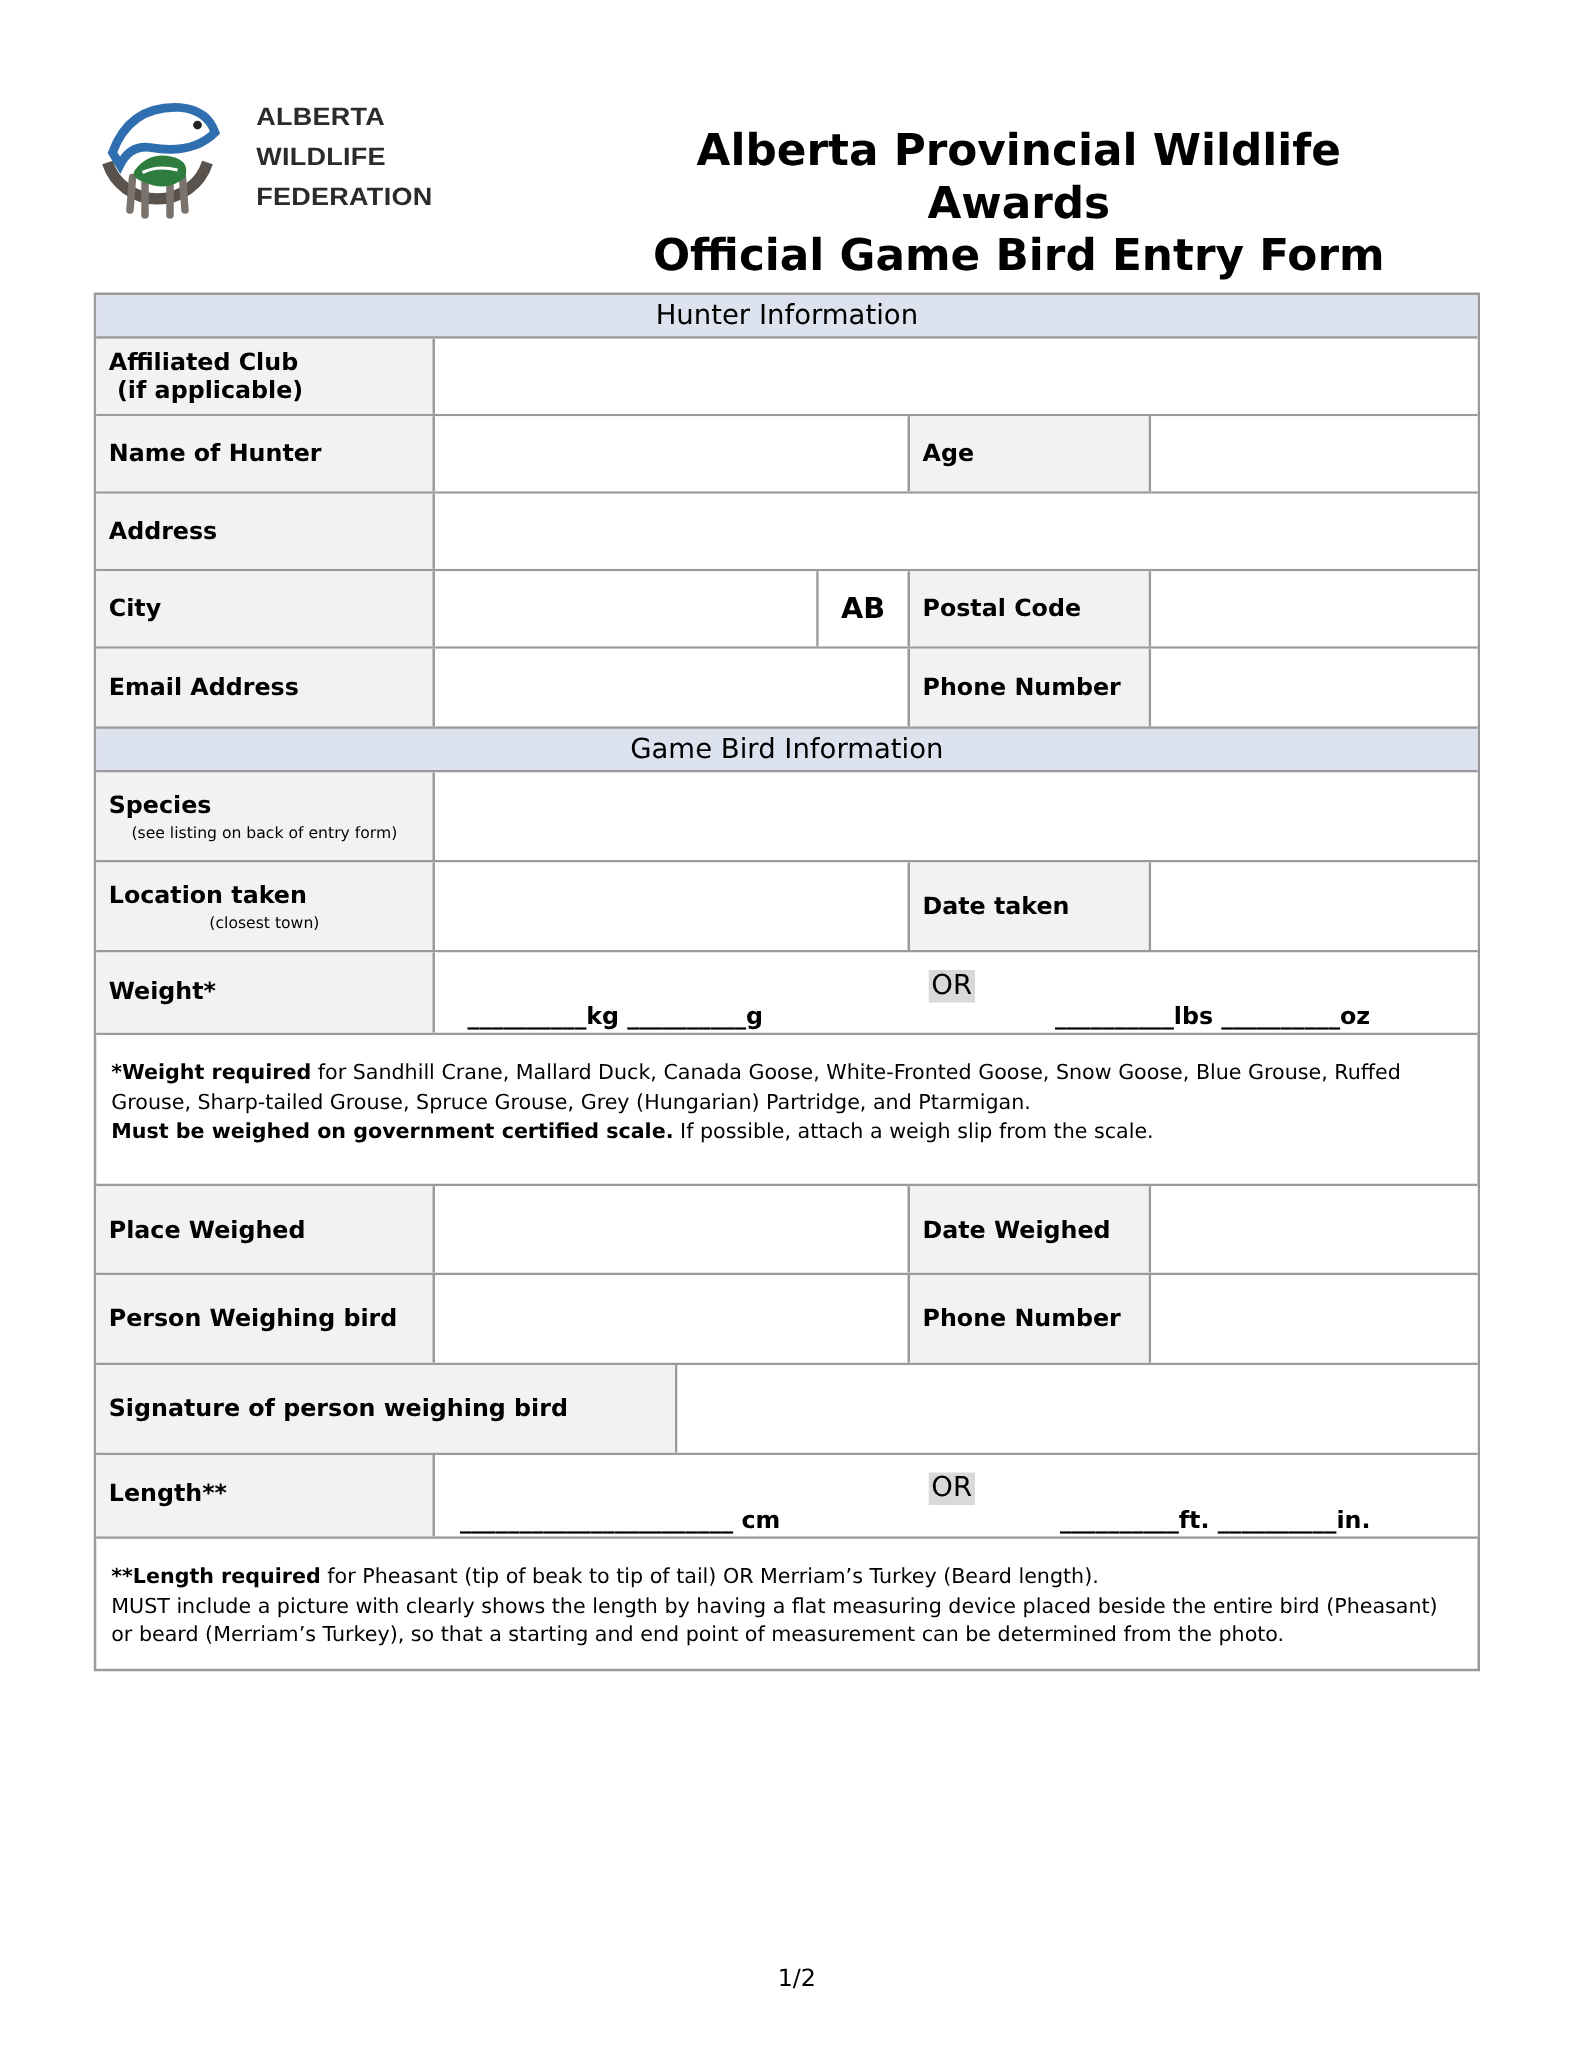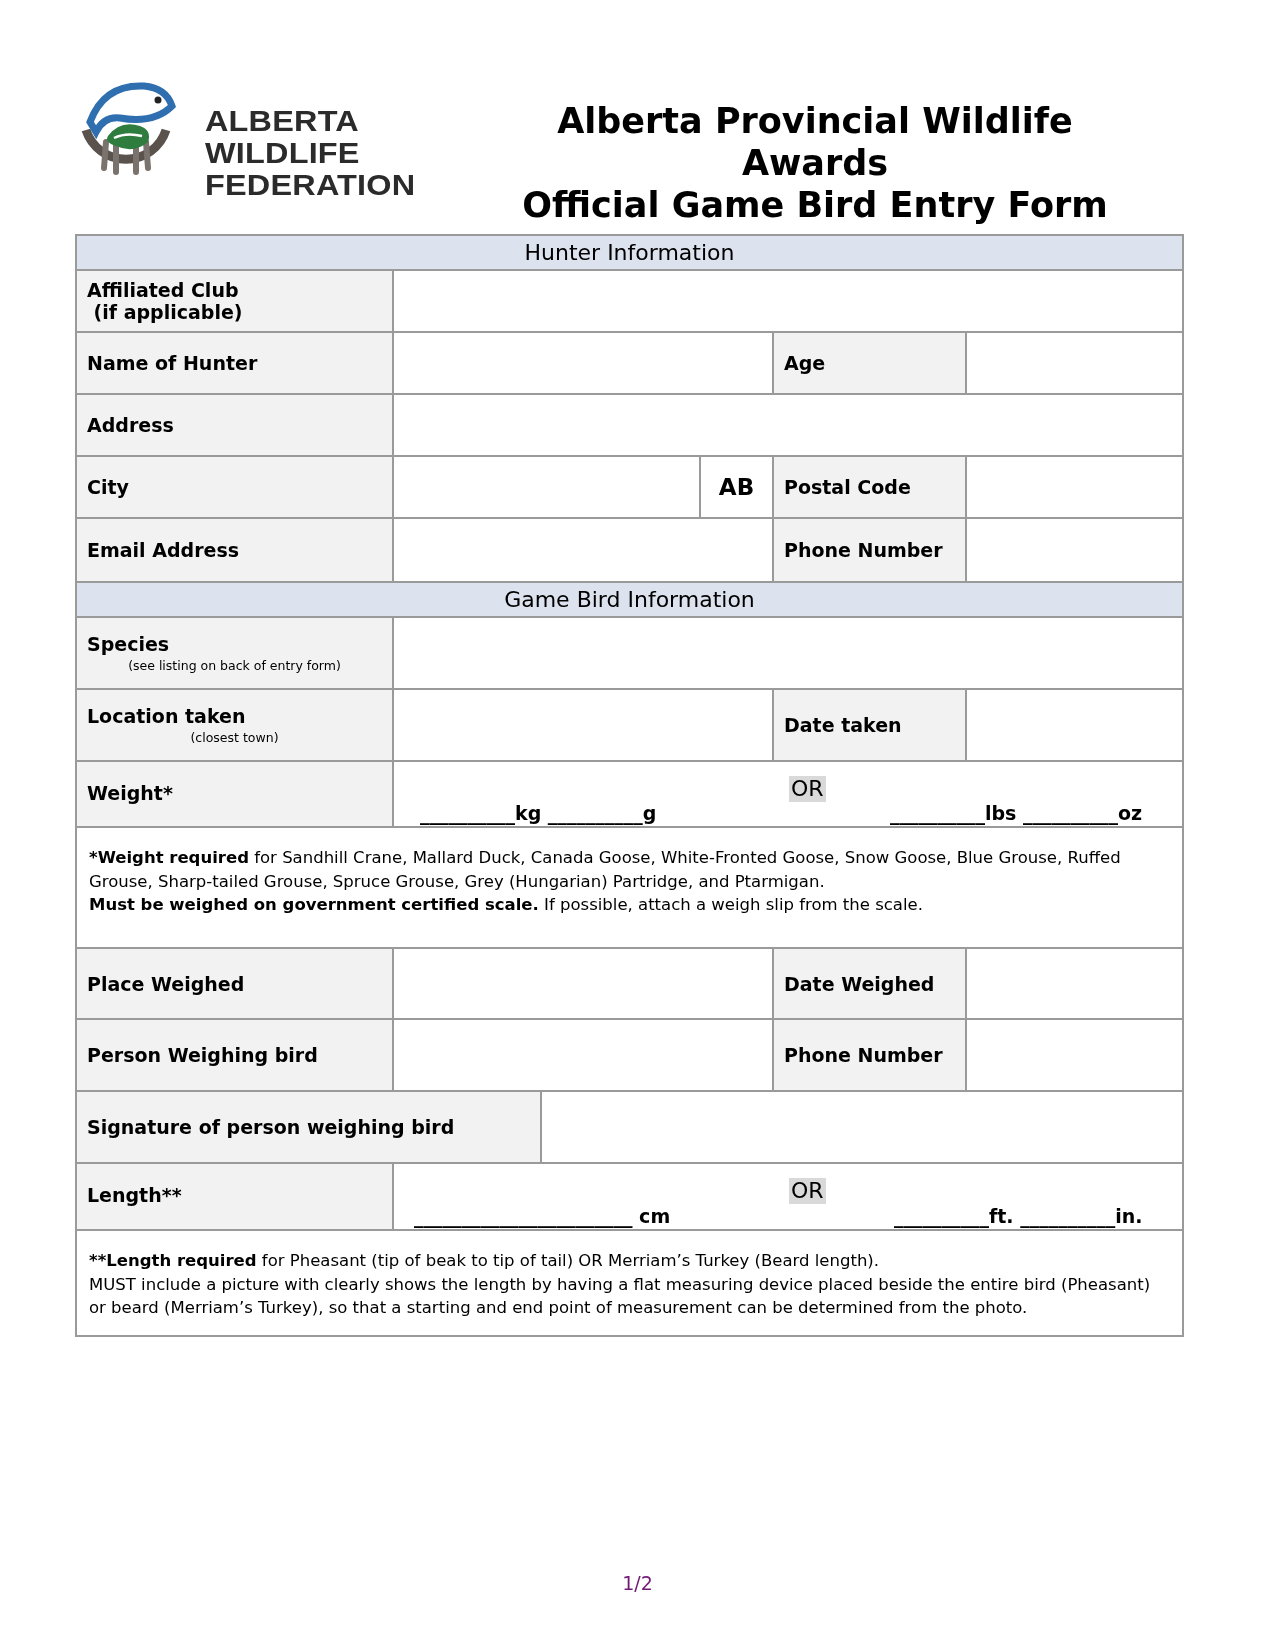--- a/index.html
+++ b/index.html
@@ -1,45 +1,45 @@
 <!DOCTYPE html>
 <html><head>
 <meta charset="utf-8">
 <style>
   html, body { margin:0; padding:0; background:#ffffff; }
   body { width:1275px; height:1650px; position:relative; overflow:hidden;
          font-family:"DejaVu Sans", "Liberation Sans", sans-serif; color:#000; }
   .logo { position:absolute; left:74px; top:72px; width:104px; height:104px; }
   .logo-text { position:absolute; left:205px; top:78px; font-family:"Liberation Sans", sans-serif;
-               font-weight:900; font-size:30px; line-height:32px; color:#2b2b2b; letter-spacing:0.2px;margin-top:27px; }
+               font-weight:900; font-size:20px; line-height:32px; color:#2b2b2b; letter-spacing:0.2px; }
   .logo-text div { font-weight:bold; transform:scaleX(1.08); transform-origin:left; }
   .title { position:absolute; left:510px; width:610px; top:100px; text-align:center;
            font-weight:bold; font-size:35px; line-height:42px; }
   .form { position:absolute; left:75px; top:234px; width:1109px; border:2px solid #9a9a9a; box-sizing:border-box; }
   .row { display:flex; border-bottom:2px solid #9a9a9a; box-sizing:border-box; }
   .row:last-child { border-bottom:none; }
   .cell { box-sizing:border-box; border-right:2px solid #9a9a9a; display:flex; flex-direction:column; justify-content:center; padding:0 10px; }
   .cell:last-child { border-right:none; }
   .lbl { background:#f2f2f2; font-weight:bold; font-size:19px; }
   .lbl .sub { font-weight:normal; font-size:12.5px; margin-top:3px;text-align:center; }
   .inp { background:#fff; }
   .sec { background:#dde3ee; justify-content:center; align-items:center; font-weight:normal; font-size:22px; height:33px; border-bottom:2px solid #9a9a9a; display:flex; }
-  .c1 { width:317px; }
+  .c1 { width:271px; }
   .c2 { width:380px; }
   .c2a { width:307px; }
   .cab { width:73px; align-items:center; font-weight:bold; font-size:23px; }
   .c3 { width:193px; }
   .c4 { flex:1; }
   .wide { flex:1; }
   .units { position:relative; flex:1; font-weight:bold; font-size:19px; }
   .or { position:absolute; top:14px; background:#d9d9d9; font-weight:normal; font-size:22px; padding:0 2px; line-height:26px; }
   .unit-line { position:absolute; bottom:2px; white-space:pre; }
   .note { padding:18px 12px 16px 12px; font-size:16.5px; line-height:23.5px; display:block; flex:1; }
   .note b { font-weight:bold; }
-  .pageno { position:absolute; left:0; width:1275px; top:1572px; text-align:center; font-size:19px; color:#701a75; }
+  .pageno { position:absolute; left:0; width:1275px; top:1572px; text-align:center; font-size:19px; color:#000000; }
 </style>
 </head>
 <body>
 
 <div class="logo">
   <svg width="104" height="104" viewBox="0 0 104 104">
     <path d="M12 58 A42 42 0 0 0 92 58" fill="none" stroke="#5a524c" stroke-width="9"></path>
     <path d="M30 96 L32 70 M42 100 L42 74 M62 100 L62 74 M74 96 L72 70" stroke="#7a726c" stroke-width="6" stroke-linecap="round"></path>
     <path d="M16 50 Q30 12 70 14 Q92 16 98 34 Q80 52 46 46 Q30 44 22 60 Z" fill="none" stroke="#2f6fb0" stroke-width="7"></path>
     <circle cx="84" cy="28" r="3.5" fill="#222"></circle>

